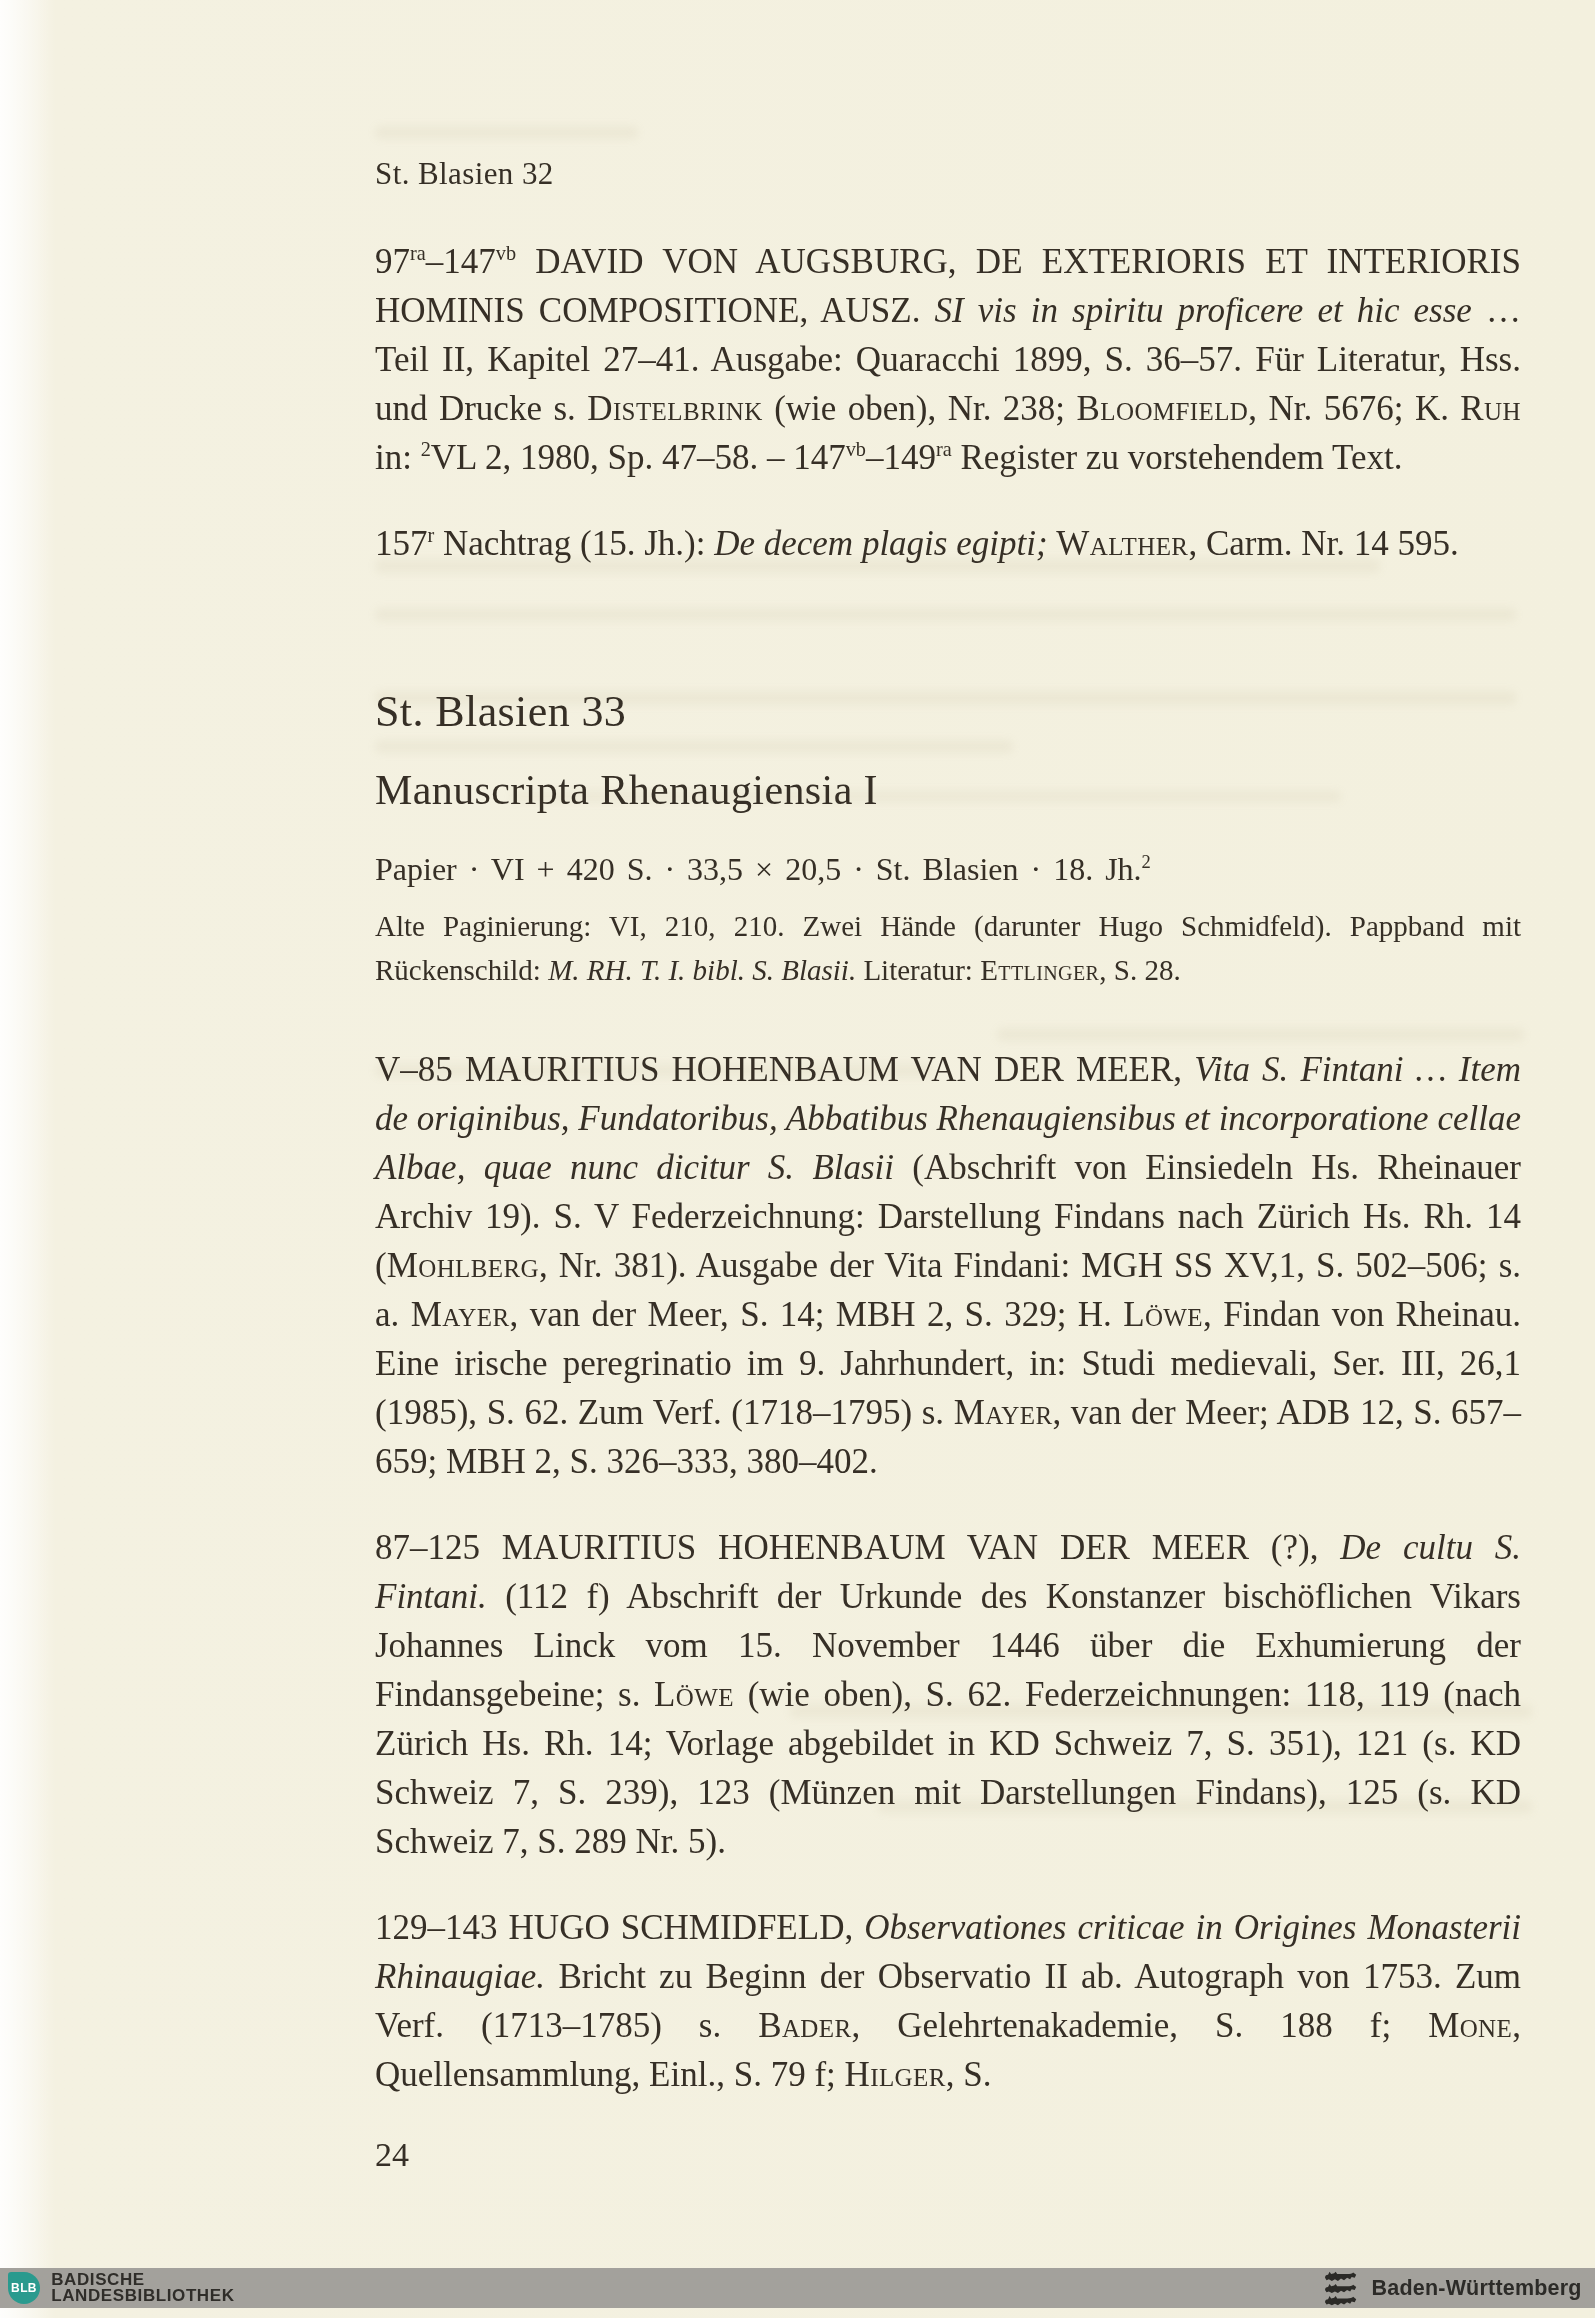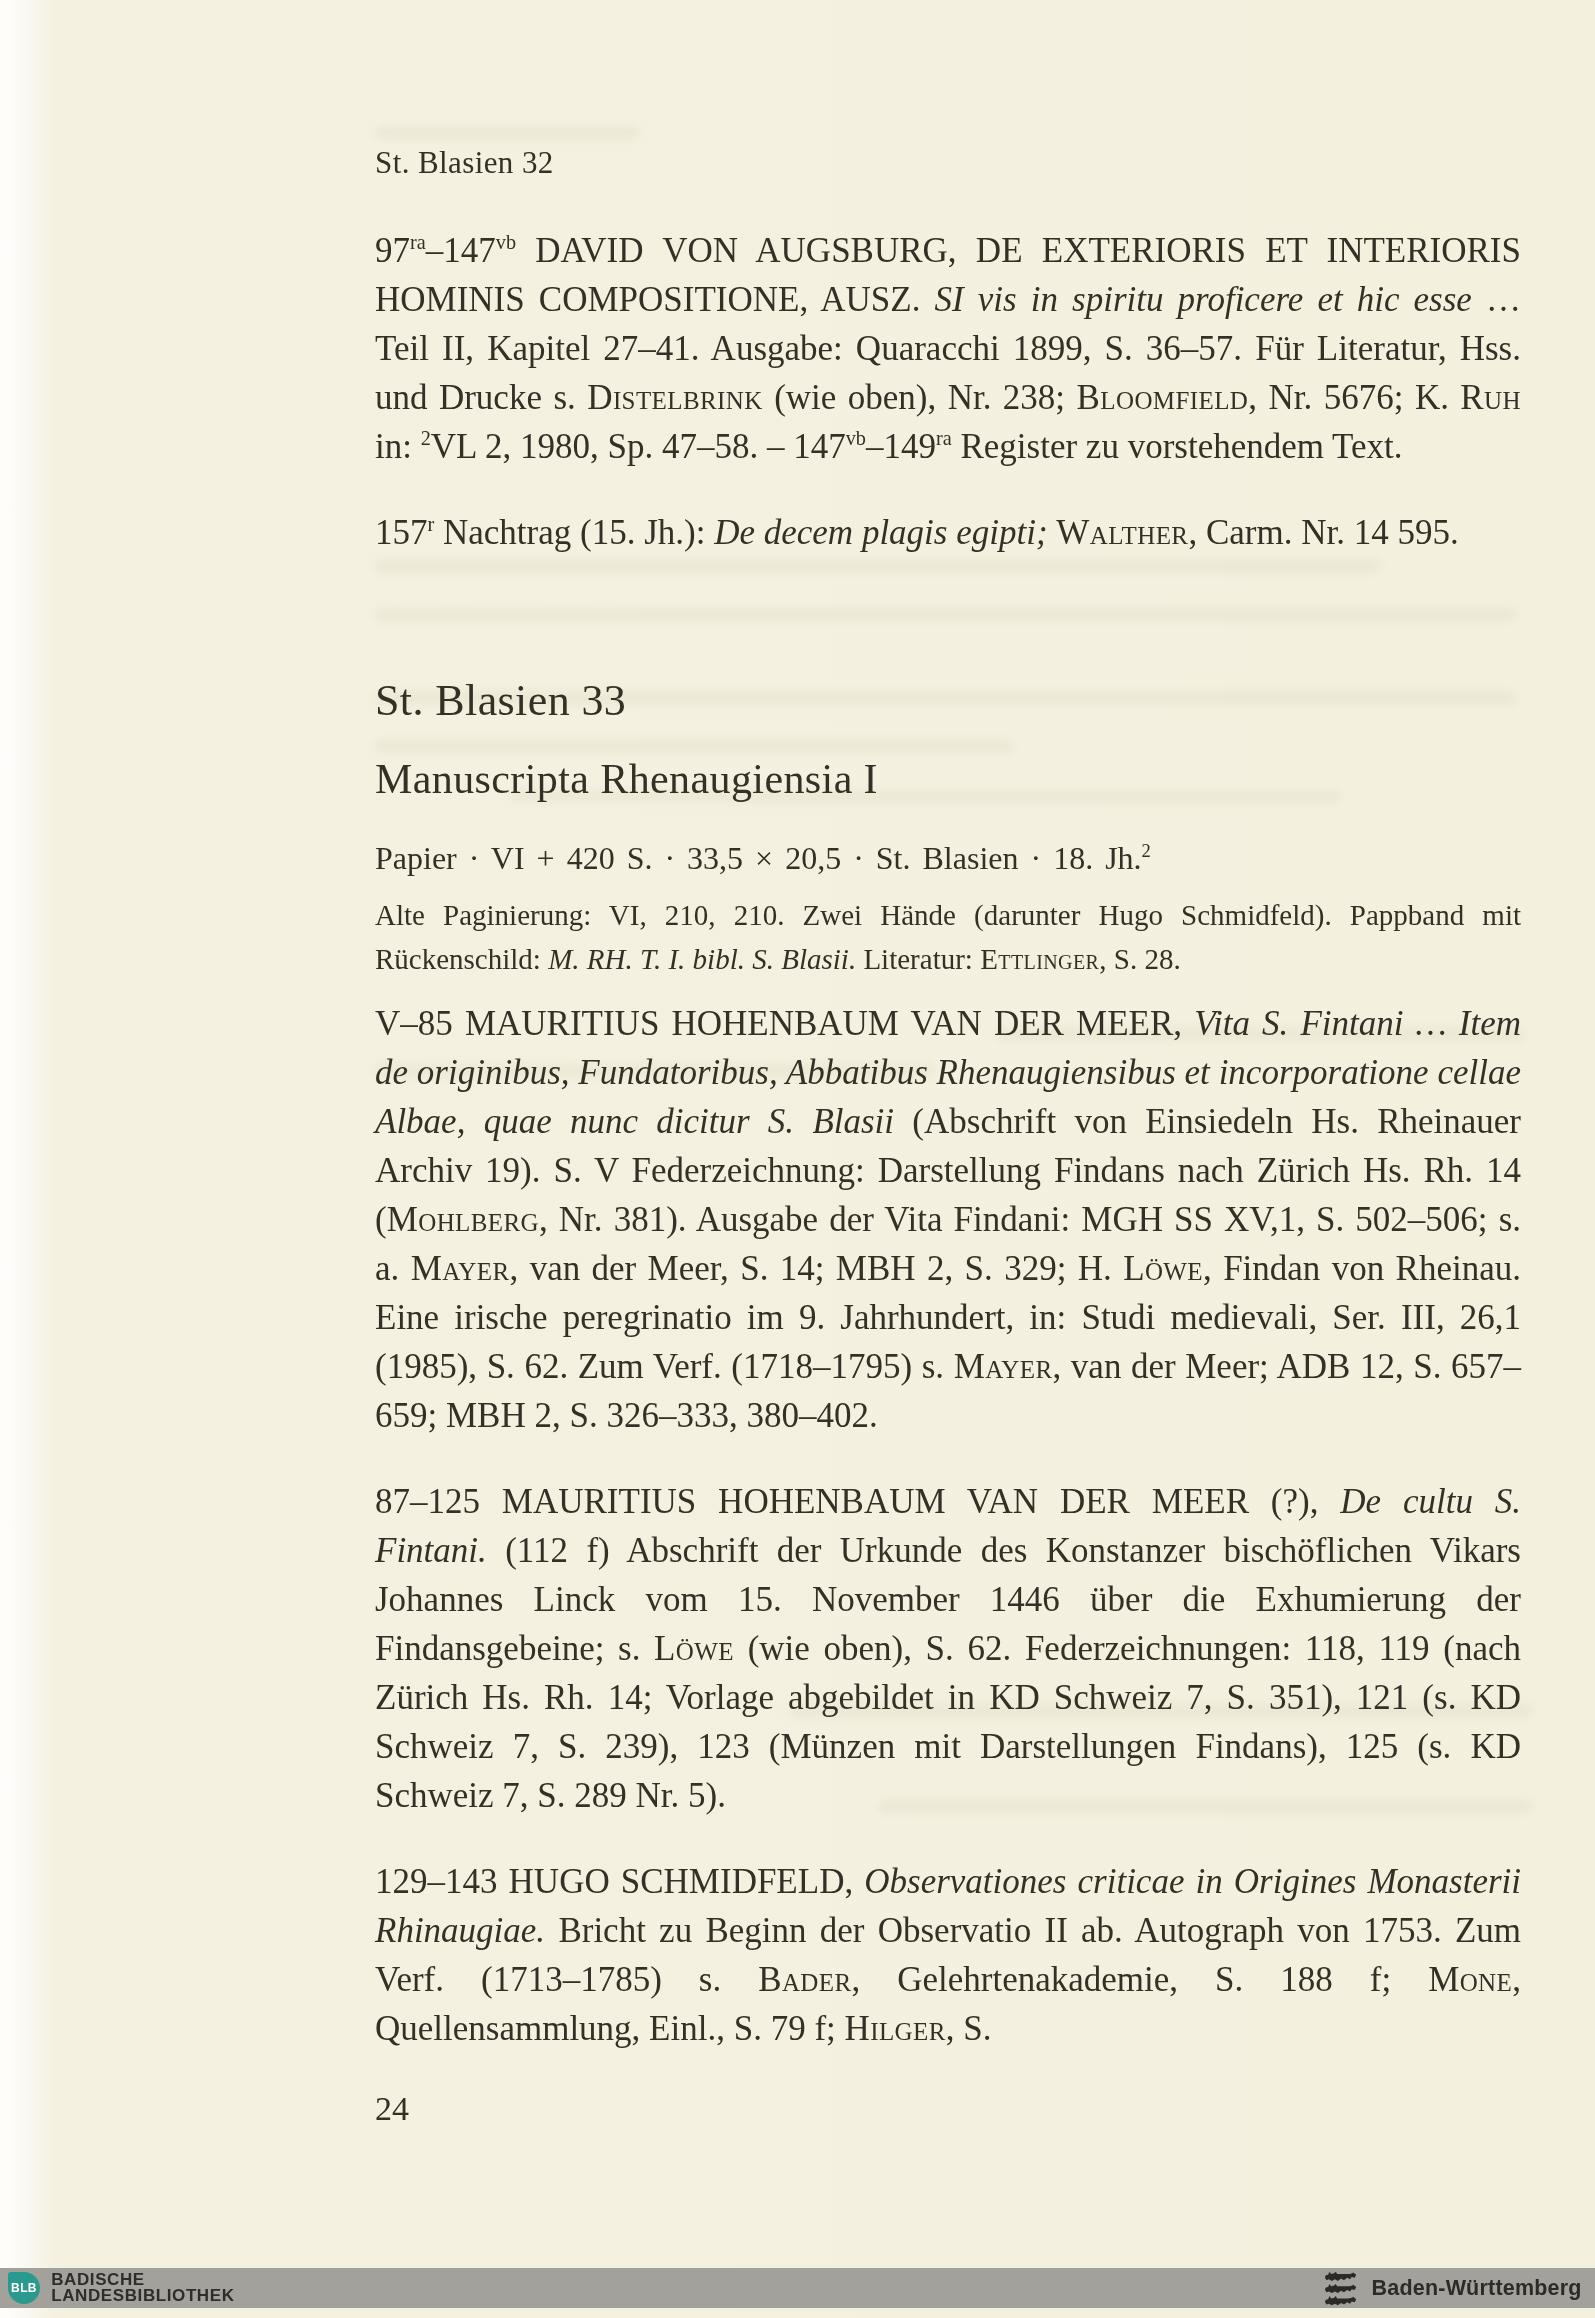--- a/index.html
+++ b/index.html
@@ -15,32 +15,32 @@
   }
   
   .page::before{
     content:"";position:absolute;top:0;left:0;bottom:0;width:56px;
     background:linear-gradient(90deg,rgba(255,255,255,.85),rgba(255,255,255,0));
     pointer-events:none;
   }
   
   .ghost{position:absolute;background:#b4a885;opacity:.11;filter:blur(4px);border-radius:4.8px;}
 
-  .content{position:absolute;left:375px;top:145px;width:1146px;}
+  .content{position:absolute;left:375px;top:156px;width:1146px;}
 
   .running-head{font-size:31px;letter-spacing:0.4px;margin:0 0 45px 0;}
 
   .body-par{
     font-size:35px;line-height:49px;text-align:justify;margin:0 0 37px 0;
   }
   .shelfmark-heading{font-size:44px;font-weight:400;margin:118px 0 0 0;letter-spacing:0.4px;}
   .manuscript-title{font-size:42px;font-weight:500;margin:29px 0 0 0;letter-spacing:0.4px;}
   .physical-desc{font-size:32px;margin:37px 0 0 0;word-spacing:4px;}
   .provenance{font-size:29px;line-height:44px;text-align:justify;margin:16px 0 0 0;}
-  .entry-first{margin-top:18px;}
+  .entry-first{margin-top:53px;}
   .page-number{font-size:34px;margin-top:21px;}
 
   sup{font-size:58%;line-height:0;vertical-align:super;letter-spacing:0;}
   .run-i{font-style:italic;}
   .run-sc{font-variant:small-caps;letter-spacing:0.4px;}
 
   .footer-bar{
     position:absolute;left:0;bottom:11px;width:100%;height:40px;
     background:#a3a19c;
     display:flex;align-items:center;justify-content:space-between;

